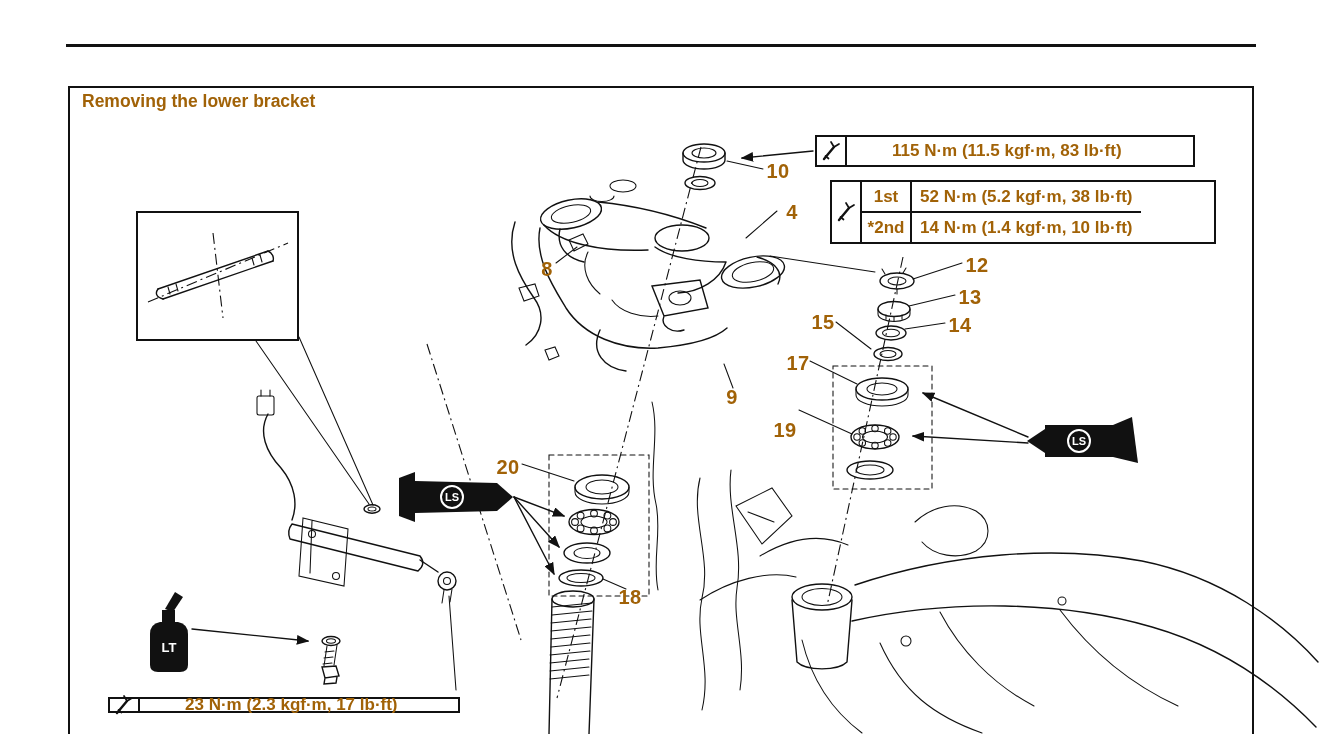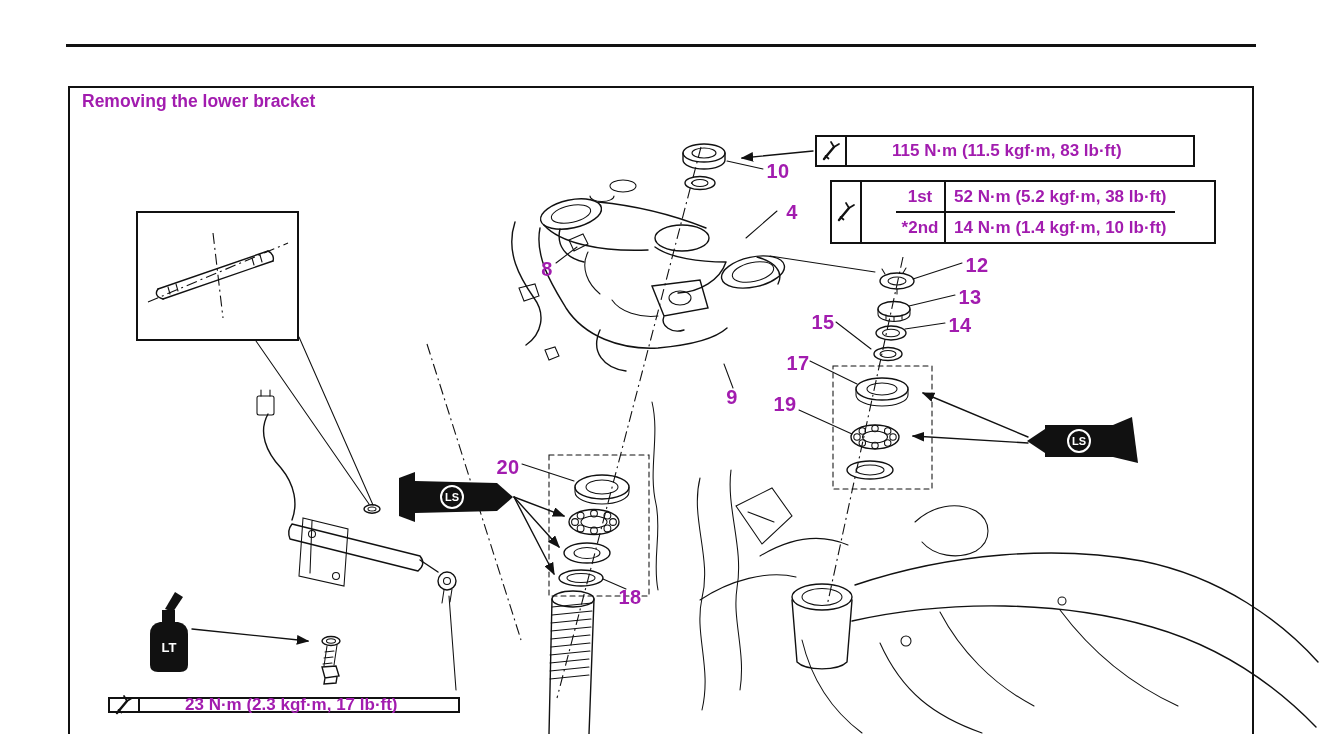--- a/index.html
+++ b/index.html
@@ -1,18 +1,18 @@
 <!DOCTYPE html>
 <html><head>
 <meta charset="utf-8">
 <style>
   html,body { margin:0; padding:0; background:#fff; }
   #page {
     position:relative; width:1320px; height:734px; background:#fff;
-    overflow:hidden; font-family:"Liberation Sans", sans-serif; color:#a21caf;
+    overflow:hidden; font-family:"Liberation Sans", sans-serif; color:#a16207;
   }
   #top-rule { position:absolute; left:66px; top:44px; width:1190px; height:3px; background:#111; }
   #main-box { position:absolute; left:68px; top:86px; width:1186px; height:700px;
               border:2.5px solid #111; box-sizing:border-box; }
   #section-title { position:absolute; left:82px; top:91px; font-size:17.5px; font-weight:bold; }
   #inset-box { position:absolute; left:136px; top:211px; width:163px; height:130px;
                border:2px solid #111; box-sizing:border-box; }
   svg#art { position:absolute; left:0; top:0; pointer-events:none; }
   .ln   { stroke:#111; fill:none; stroke-width:1.4; stroke-linecap:round; }
   .thin { stroke-width:1.05; }
@@ -24,21 +24,21 @@
   .torque-box { position:absolute; border:2px solid #111; background:#fff; display:flex;
                 align-items:stretch; box-sizing:border-box; }
   .torque-box .icon-cell { display:flex; align-items:center; justify-content:center;
                            padding:0 4px; border-right:2px solid #111; }
   .torque-box .text-cell { display:flex; align-items:center; padding:0 8px;
                            font-weight:bold; font-size:17px; white-space:nowrap;margin-left:37px; }
   .torque-table { position:absolute; border:2px solid #111; background:#fff; display:flex;
                   box-sizing:border-box; }
   .torque-table .icon-cell { display:flex; align-items:center; justify-content:center;
                              padding:0 4px; border-right:2px solid #111; }
-  .torque-table .grid { display:grid; grid-template-columns:50px 1fr;margin-left:34px; }
+  .torque-table .grid { display:grid; grid-template-columns:50px 1fr; }
   .torque-table .cell { display:flex; align-items:center; padding:1px 8px;
                         font-weight:bold; font-size:17px; white-space:nowrap; }
   .torque-table .stage { justify-content:center; border-right:2px solid #111; padding:1px 4px; }
   .torque-table .r1 { border-bottom:2px solid #111; }
 </style>
 </head>
 <body>
 
 <div id="page">
 
@@ -248,21 +248,21 @@
 
   <div class="part-label" style="left:778px;top:171px">10</div>
   <div class="part-label" style="left:792px;top:212px">4</div>
   <div class="part-label" style="left:547px;top:269px">8</div>
   <div class="part-label" style="left:977px;top:265px">12</div>
   <div class="part-label" style="left:970px;top:297px">13</div>
   <div class="part-label" style="left:823px;top:322px">15</div>
   <div class="part-label" style="left:960px;top:325px">14</div>
   <div class="part-label" style="left:798px;top:363px">17</div>
   <div class="part-label" style="left:732px;top:397px">9</div>
-  <div class="part-label" style="left:785px;top:404px">19</div>
+  <div class="part-label" style="left:785px;top:430px">19</div>
   <div class="part-label" style="left:508px;top:467px">20</div>
   <div class="part-label" style="left:630px;top:597px">18</div>
 
   <div class="torque-box" style="left:815px;top:135px;width:380px;height:32px">
     <span class="icon-cell">
       <svg width="20" height="22" viewBox="0 0 20 22">
         <path d="M3,19 L13,7" stroke="#111" stroke-width="2.4" fill="none" stroke-linecap="round"></path>
         <path d="M10,2 L13,7 L18,4 M4.5,16 L7.5,18.5" stroke="#111" stroke-width="1.7" fill="none" stroke-linecap="round"></path>
       </svg>
     </span>

